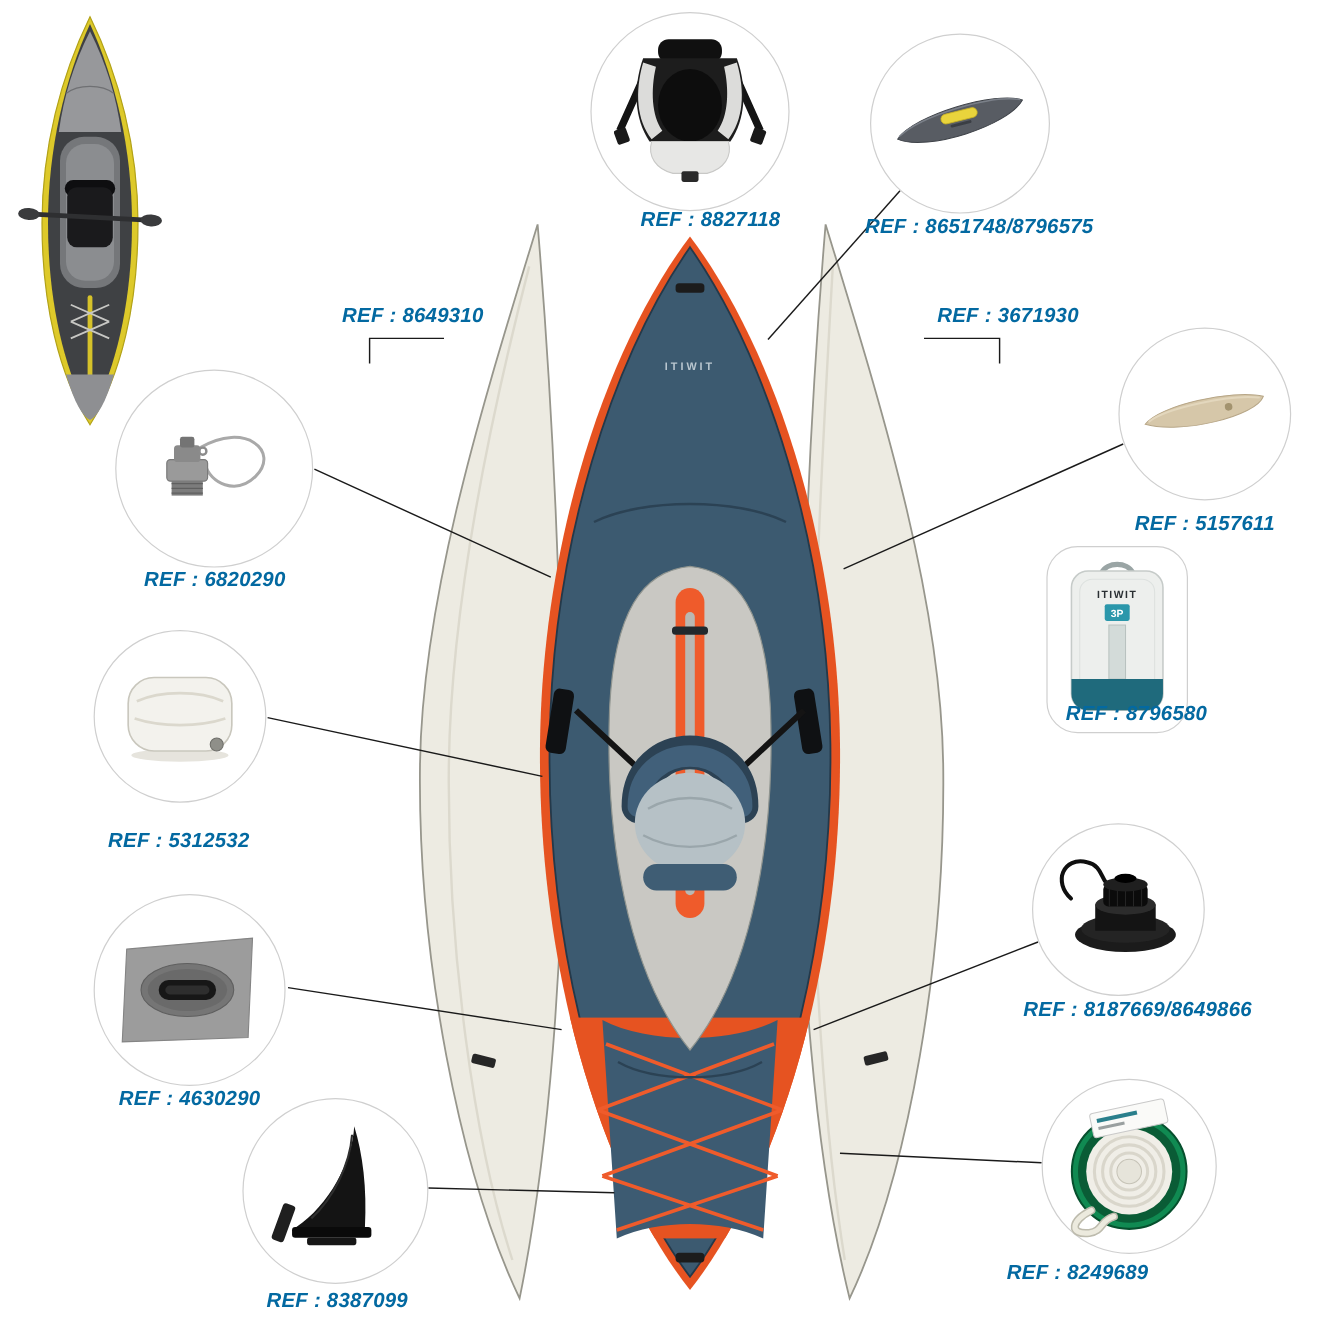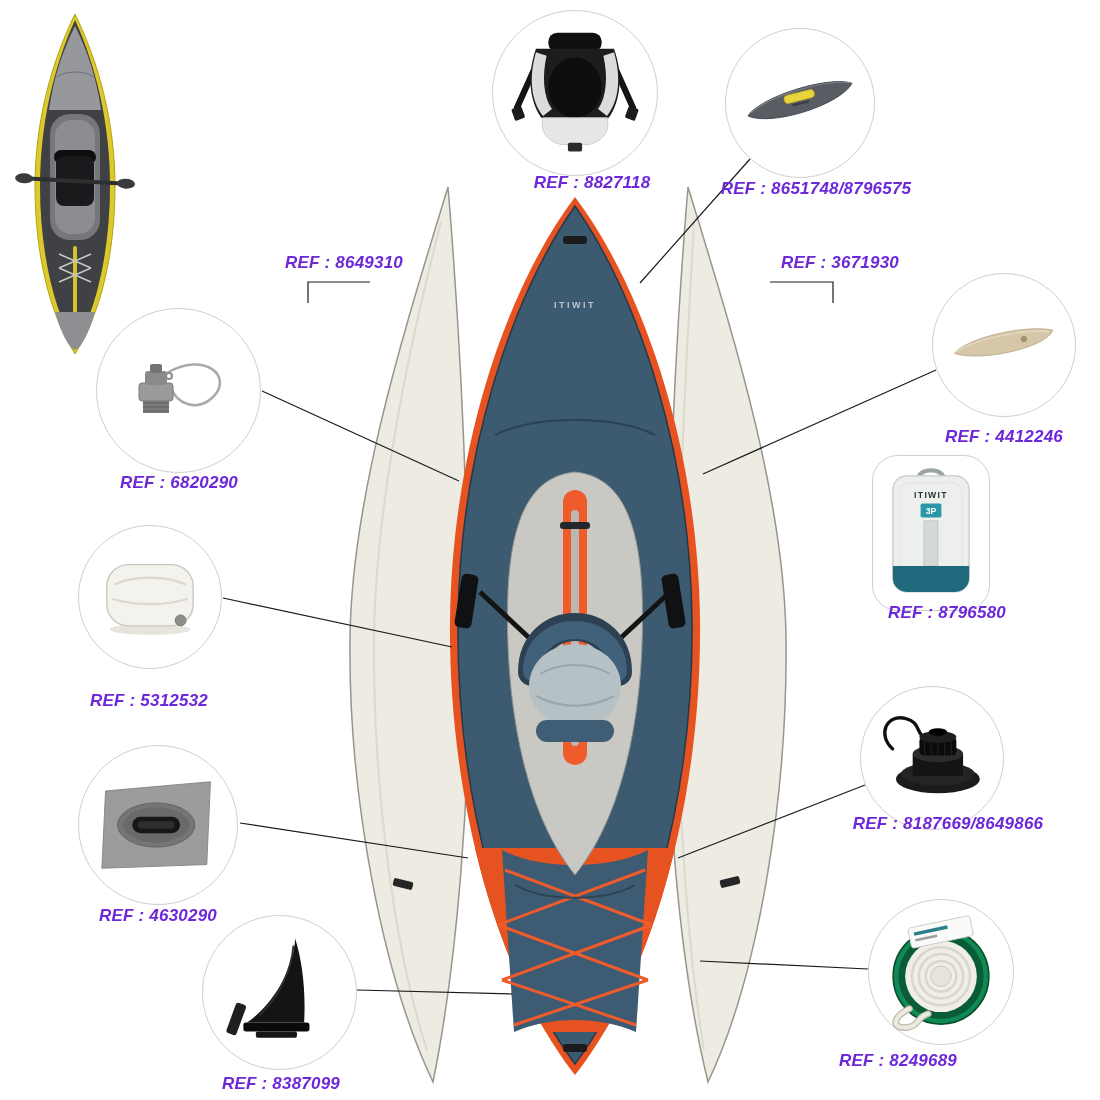--- a/index.html
+++ b/index.html
@@ -3,21 +3,21 @@
 <meta charset="utf-8">
 <style>
   html,body{margin:0;padding:0;background:#fff;}
   .stage{position:relative;width:1100px;height:1100px;background:#ffffff;overflow:hidden;
          font-family:"Liberation Sans",sans-serif;}
   .layer{position:absolute;}
   .bubble{position:absolute;background:#fff;border:1.5px solid #cfcfcf;border-radius:50%;
           display:flex;align-items:center;justify-content:center;box-sizing:border-box;}
   .bubble.rect{border-radius:26px;}
   .ref{position:absolute;transform:translate(-50%,-50%);font-weight:bold;font-style:italic;
-       font-size:17px;color:#6d28d9;white-space:nowrap;letter-spacing:.2px;}
+       font-size:17px;color:#0369a1;white-space:nowrap;letter-spacing:.2px;}
 </style>
 </head>
 <body>
 
 <div class="stage">
 
   <svg class="layer" style="left:15px;top:8px" width="120" height="350" viewBox="0 0 120 350">
     <path d="M60 6 C36 55 20 115 20 178 C20 245 34 305 60 346 C86 305 100 245 100 178 C100 115 84 55 60 6 Z" fill="#ddc92a" stroke="#b2a218"></path>
     <path d="M60 12 C39 58 25 116 25 178 C25 242 38 300 60 339 C82 300 95 242 95 178 C95 116 81 58 60 12 Z" fill="#3f4144"></path>
     <path d="M60 18 C47 44 38 72 34 102 L86 102 C82 72 73 44 60 18 Z" fill="#97989b"></path>
@@ -124,50 +124,50 @@
 
   <div class="bubble" style="left:932px;top:273px;width:144px;height:144px">
     <svg width="126" height="126" viewBox="0 0 160 160">
       <g transform="rotate(-8 80 80)">
         <path d="M16 82 C34 64 112 58 144 70 C134 90 52 98 16 82 Z" fill="#d6c7a9" stroke="#b7a687"></path>
         <path d="M20 80 C40 68 110 63 140 71" stroke="#e3d7bd" stroke-width="2" fill="none"></path>
         <circle cx="106" cy="76" r="4" fill="#a3936f"></circle>
       </g>
     </svg>
   </div>
-  <div class="ref" style="left:1004px;top:437px">REF : 4412246</div>
+  <div class="ref" style="left:1004px;top:437px">REF : 5157611</div>
 
   <div class="bubble rect" style="left:872px;top:455px;width:118px;height:156px">
     <svg width="104" height="142" viewBox="0 0 120 160">
       <path d="M45 16 C50 5 70 5 75 16" fill="none" stroke="#9aa5a5" stroke-width="5"></path>
       <rect x="16" y="14" width="88" height="134" rx="16" fill="#edefed" stroke="#c6cbc9" stroke-width="1.5"></rect>
       <rect x="24" y="22" width="72" height="118" rx="12" fill="none" stroke="#dde1df"></rect>
       <text x="60" y="40" text-anchor="middle" font-size="10" font-weight="bold" letter-spacing="1.5" fill="#2a2f33">ITIWIT</text>
       <rect x="48" y="46" width="24" height="16" rx="2" fill="#2b97ab"></rect>
       <text x="60" y="58" text-anchor="middle" font-size="10" font-weight="bold" fill="#ffffff">3P</text>
       <rect x="52" y="66" width="16" height="52" fill="#d3dbd9" stroke="#b9c2c0"></rect>
       <path d="M16 118 L104 118 L104 132 C104 141 97 148 88 148 L32 148 C23 148 16 141 16 132 Z" fill="#1f6a7c"></path>
     </svg>
   </div>
-  <div class="ref" style="left:947px;top:613px">REF : 8796580</div>
+  <div class="ref" style="left:947px;top:595px">REF : 8796580</div>
 
   <div class="bubble" style="left:860px;top:686px;width:144px;height:144px">
     <svg width="126" height="126" viewBox="0 0 150 150">
       <path d="M28 64 C10 48 20 22 44 28 C62 32 56 50 70 52" stroke="#0f0f0f" stroke-width="4" fill="none" stroke-linecap="round"></path>
       <ellipse cx="82" cy="100" rx="50" ry="17" fill="#1b1b1b"></ellipse>
       <ellipse cx="82" cy="94" rx="44" ry="14" fill="#242424"></ellipse>
       <rect x="52" y="70" width="60" height="26" fill="#141414"></rect>
       <ellipse cx="82" cy="70" rx="30" ry="10" fill="#2c2c2c"></ellipse>
       <rect x="60" y="50" width="44" height="22" rx="5" fill="#0b0b0b"></rect>
       <path d="M66 50 L66 72 M74 50 L74 72 M82 50 L82 72 M90 50 L90 72 M98 50 L98 72" stroke="#262626"></path>
       <ellipse cx="82" cy="50" rx="22" ry="7" fill="#1f1f1f"></ellipse>
       <ellipse cx="82" cy="44" rx="11" ry="4.5" fill="#000000"></ellipse>
     </svg>
   </div>
-  <div class="ref" style="left:948px;top:824px">REF : 8187669/8649866</div>
+  <div class="ref" style="left:948px;top:842px">REF : 8187669/8649866</div>
 
   <div class="bubble" style="left:868px;top:899px;width:146px;height:146px">
     <svg width="128" height="128" viewBox="0 0 150 150">
       <circle cx="75" cy="80" r="56" fill="#108a52" stroke="#07502e" stroke-width="2"></circle>
       <circle cx="75" cy="80" r="50" fill="#0a5c36"></circle>
       <circle cx="75" cy="80" r="42" fill="#f0eee7"></circle>
       <circle cx="75" cy="80" r="34" fill="none" stroke="#d9d6cb" stroke-width="3"></circle>
       <circle cx="75" cy="80" r="26" fill="none" stroke="#d9d6cb" stroke-width="3"></circle>
       <circle cx="75" cy="80" r="18" fill="none" stroke="#d9d6cb" stroke-width="3"></circle>
       <circle cx="75" cy="80" r="12" fill="#e6e4da" stroke="#c6c3b7"></circle>

